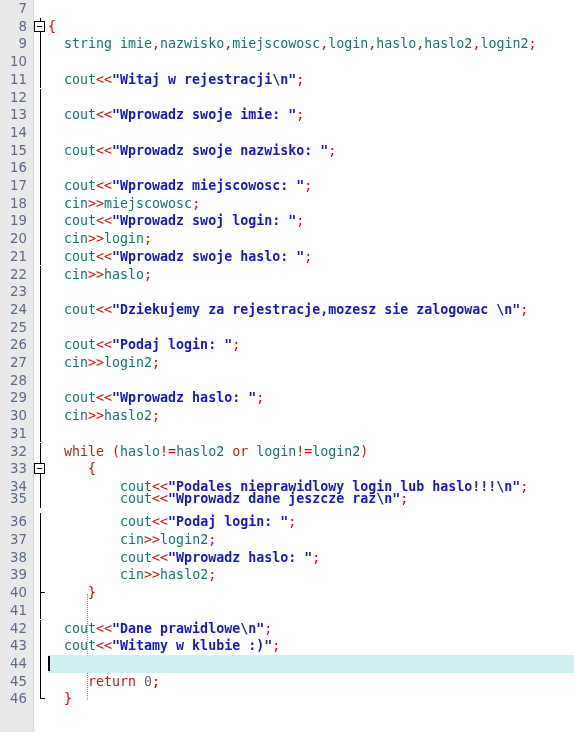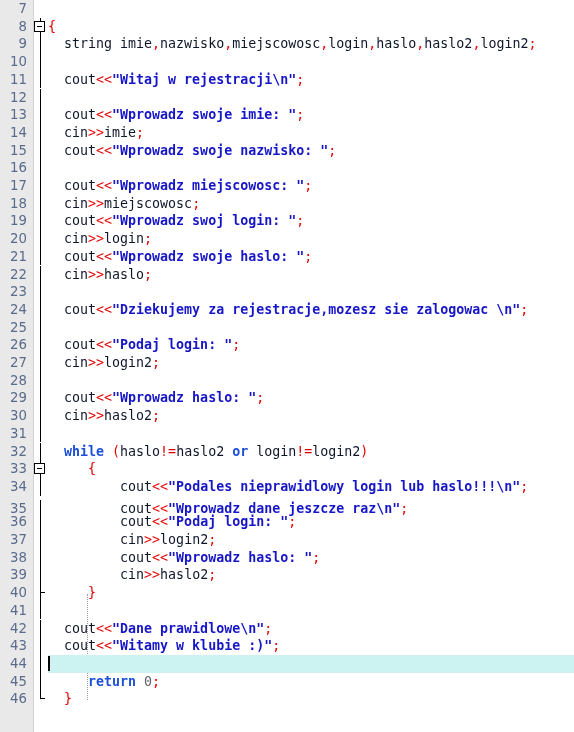--- a/index.html
+++ b/index.html
@@ -152,64 +152,64 @@
     position: absolute;
     left: 48px; top: 1px;
     width: 2px; height: 15px;
     background: #000000;
     z-index: 3;
   }
 
   
   .t-str  { color: #1616c8; font-weight: bold; }
   .t-op   { color: #e00000; }
-  .t-kw   { color: #1d4ed8; font-weight: bold; }
-  .t-id   { color: #0f172a; }
+  .t-kw   { color: #b91c1c; font-weight: normal; }
+  .t-id   { color: #0f766e; }
   .t-num  { color: #61616b; }
   .t-pl   { color: #000000; }
 </style>
 </head>
 <body>
 
 <div id="editor">
   <div class="gutter-bg"></div>
   <div class="gutter-edge"></div>
 
   <div class="indent-guide" style="top:594px;height:106px;"></div>
 
   <div class="rows" id="rows">
       <div class="row" style="top: 0px; position: absolute; width: 574px;"><span class="lineno">7</span><span class="code"></span></div>
       <div class="row" style="top: 17.7px; position: absolute; width: 574px;"><span class="lineno">8</span><div class="foldcell"><div class="fold-line"></div><div class="fold-box"></div></div><span class="code"><span class="t-op">{</span></span></div>
       <div class="row" style="top: 35.4px; position: absolute; width: 574px;"><span class="lineno">9</span><div class="foldcell"><div class="fold-line"></div></div><span class="code"><span class="t-pl">  </span><span class="t-id">string imie</span><span class="t-op">,</span><span class="t-id">nazwisko</span><span class="t-op">,</span><span class="t-id">miejscowosc</span><span class="t-op">,</span><span class="t-id">login</span><span class="t-op">,</span><span class="t-id">haslo</span><span class="t-op">,</span><span class="t-id">haslo2</span><span class="t-op">,</span><span class="t-id">login2</span><span class="t-op">;</span></span></div>
       <div class="row" style="top: 53.1px; position: absolute; width: 574px;"><span class="lineno">10</span><div class="foldcell"><div class="fold-line"></div></div><span class="code"></span></div>
       <div class="row" style="top: 70.8px; position: absolute; width: 574px;"><span class="lineno">11</span><div class="foldcell"><div class="fold-line"></div></div><span class="code"><span class="t-pl">  </span><span class="t-id">cout</span><span class="t-op">&lt;&lt;</span><span class="t-str">"Witaj w rejestracji\n"</span><span class="t-op">;</span></span></div>
       <div class="row" style="top: 88.5px; position: absolute; width: 574px;"><span class="lineno">12</span><div class="foldcell"><div class="fold-line"></div></div><span class="code"></span></div>
       <div class="row" style="top: 106.2px; position: absolute; width: 574px;"><span class="lineno">13</span><div class="foldcell"><div class="fold-line"></div></div><span class="code"><span class="t-pl">  </span><span class="t-id">cout</span><span class="t-op">&lt;&lt;</span><span class="t-str">"Wprowadz swoje imie: "</span><span class="t-op">;</span></span></div>
-      <div class="row" style="top: 123.9px; position: absolute; width: 522px;"><span class="lineno">14</span><div class="foldcell"><div class="fold-line"></div></div><span class="code"><span class="t-pl">  </span><span class="t-id">cin</span><span class="t-op">&gt;&gt;</span><span class="t-id">imie</span><span class="t-op">;</span></span></div>
+      <div class="row" style="top: 123.9px; position: absolute; width: 522px;"><span class="lineno">14</span><div class="foldcell"><div class="fold-line"></div></div></div>
       <div class="row" style="top: 141.6px; position: absolute; width: 574px;"><span class="lineno">15</span><div class="foldcell"><div class="fold-line"></div></div><span class="code"><span class="t-pl">  </span><span class="t-id">cout</span><span class="t-op">&lt;&lt;</span><span class="t-str">"Wprowadz swoje nazwisko: "</span><span class="t-op">;</span></span></div>
       <div class="row" style="top: 159.3px; position: absolute; width: 574px;"><span class="lineno">16</span><div class="foldcell"><div class="fold-line"></div></div></div>
       <div class="row" style="top: 177px; position: absolute; width: 574px;"><span class="lineno">17</span><div class="foldcell"><div class="fold-line"></div></div><span class="code"><span class="t-pl">  </span><span class="t-id">cout</span><span class="t-op">&lt;&lt;</span><span class="t-str">"Wprowadz miejscowosc: "</span><span class="t-op">;</span></span></div>
       <div class="row" style="top: 194.7px; position: absolute; width: 574px;"><span class="lineno">18</span><div class="foldcell"><div class="fold-line"></div></div><span class="code"><span class="t-pl">  </span><span class="t-id">cin</span><span class="t-op">&gt;&gt;</span><span class="t-id">miejscowosc</span><span class="t-op">;</span></span></div>
       <div class="row" style="top: 212.4px; position: absolute; width: 574px;"><span class="lineno">19</span><div class="foldcell"><div class="fold-line"></div></div><span class="code"><span class="t-pl">  </span><span class="t-id">cout</span><span class="t-op">&lt;&lt;</span><span class="t-str">"Wprowadz swoj login: "</span><span class="t-op">;</span></span></div>
       <div class="row" style="top: 230.1px; position: absolute; width: 574px;"><span class="lineno">20</span><div class="foldcell"><div class="fold-line"></div></div><span class="code"><span class="t-pl">  </span><span class="t-id">cin</span><span class="t-op">&gt;&gt;</span><span class="t-id">login</span><span class="t-op">;</span></span></div>
       <div class="row" style="top: 247.8px; position: absolute; width: 574px;"><span class="lineno">21</span><div class="foldcell"><div class="fold-line"></div></div><span class="code"><span class="t-pl">  </span><span class="t-id">cout</span><span class="t-op">&lt;&lt;</span><span class="t-str">"Wprowadz swoje haslo: "</span><span class="t-op">;</span></span></div>
       <div class="row" style="top: 265.5px; position: absolute; width: 574px;"><span class="lineno">22</span><div class="foldcell"><div class="fold-line"></div></div><span class="code"><span class="t-pl">  </span><span class="t-id">cin</span><span class="t-op">&gt;&gt;</span><span class="t-id">haslo</span><span class="t-op">;</span></span></div>
       <div class="row" style="top: 283.2px; position: absolute; width: 574px;"><span class="lineno">23</span><div class="foldcell"><div class="fold-line"></div></div><span class="code"></span></div>
       <div class="row" style="top: 300.9px; position: absolute; width: 574px;"><span class="lineno">24</span><div class="foldcell"><div class="fold-line"></div></div><span class="code"><span class="t-pl">  </span><span class="t-id">cout</span><span class="t-op">&lt;&lt;</span><span class="t-str">"Dziekujemy za rejestracje,mozesz sie zalogowac \n"</span><span class="t-op">;</span></span></div>
       <div class="row" style="top: 318.6px; position: absolute; width: 574px;"><span class="lineno">25</span><div class="foldcell"><div class="fold-line"></div></div><span class="code"></span></div>
       <div class="row" style="top: 336.3px; position: absolute; width: 574px;"><span class="lineno">26</span><div class="foldcell"><div class="fold-line"></div></div><span class="code"><span class="t-pl">  </span><span class="t-id">cout</span><span class="t-op">&lt;&lt;</span><span class="t-str">"Podaj login: "</span><span class="t-op">;</span></span></div>
       <div class="row" style="top: 354px; position: absolute; width: 574px;"><span class="lineno">27</span><div class="foldcell"><div class="fold-line"></div></div><span class="code"><span class="t-pl">  </span><span class="t-id">cin</span><span class="t-op">&gt;&gt;</span><span class="t-id">login2</span><span class="t-op">;</span></span></div>
       <div class="row" style="top: 371.7px; position: absolute; width: 574px;"><span class="lineno">28</span><div class="foldcell"><div class="fold-line"></div></div><span class="code"></span></div>
       <div class="row" style="top: 389.4px; position: absolute; width: 482px;"><span class="lineno">29</span><div class="foldcell"><div class="fold-line"></div></div><span class="code"><span class="t-pl">  </span><span class="t-id">cout</span><span class="t-op">&lt;&lt;</span><span class="t-str">"Wprowadz haslo: "</span><span class="t-op">;</span></span></div>
       <div class="row" style="top: 407.1px; position: absolute; width: 574px;"><span class="lineno">30</span><div class="foldcell"><div class="fold-line"></div></div><span class="code"><span class="t-pl">  </span><span class="t-id">cin</span><span class="t-op">&gt;&gt;</span><span class="t-id">haslo2</span><span class="t-op">;</span></span></div>
       <div class="row" style="top: 424.8px; position: absolute; width: 574px;"><span class="lineno">31</span><div class="foldcell"><div class="fold-line"></div></div><span class="code"></span></div>
       <div class="row" style="top: 442.5px; position: absolute; width: 574px;"><span class="lineno">32</span><div class="foldcell"><div class="fold-line"></div></div><span class="code"><span class="t-pl">  </span><span class="t-kw">while</span><span class="t-pl"> </span><span class="t-op">(</span><span class="t-id">haslo</span><span class="t-op">!=</span><span class="t-id">haslo2</span><span class="t-pl"> </span><span class="t-kw">or</span><span class="t-pl"> </span><span class="t-id">login</span><span class="t-op">!=</span><span class="t-id">login2</span><span class="t-op">)</span></span></div>
       <div class="row" style="top: 460.2px; position: absolute; width: 574px;"><span class="lineno">33</span><div class="foldcell"><div class="fold-line"></div><div class="fold-box"></div></div><span class="code"><span class="t-pl">     </span><span class="t-op">{</span></span></div>
       <div class="row" style="top: 477.9px; position: absolute; width: 574px;"><span class="lineno">34</span><div class="foldcell"><div class="fold-line"></div></div><span class="code"><span class="t-pl">         </span><span class="t-id">cout</span><span class="t-op">&lt;&lt;</span><span class="t-str">"Podales nieprawidlowy login lub haslo!!!\n"</span><span class="t-op">;</span></span></div>
-      <div class="row" style="top: 500px; position: absolute; width: 574px;"><span class="lineno">35</span><div class="foldcell"><div class="fold-line"></div></div><span class="code"><span class="t-pl">         </span><span class="t-id">cout</span><span class="t-op">&lt;&lt;</span><span class="t-str">"Wprowadz dane jeszcze raz\n"</span><span class="t-op">;</span></span></div>
+      <div class="row" style="top: 490px; position: absolute; width: 574px;"><span class="lineno">35</span><div class="foldcell"><div class="fold-line"></div></div><span class="code"><span class="t-pl">         </span><span class="t-id">cout</span><span class="t-op">&lt;&lt;</span><span class="t-str">"Wprowadz dane jeszcze raz\n"</span><span class="t-op">;</span></span></div>
       <div class="row" style="top: 513.3px; position: absolute; width: 574px;"><span class="lineno">36</span><div class="foldcell"><div class="fold-line"></div></div><span class="code"><span class="t-pl">         </span><span class="t-id">cout</span><span class="t-op">&lt;&lt;</span><span class="t-str">"Podaj login: "</span><span class="t-op">;</span></span></div>
       <div class="row" style="top: 531px; position: absolute; width: 574px;"><span class="lineno">37</span><div class="foldcell"><div class="fold-line"></div></div><span class="code"><span class="t-pl">         </span><span class="t-id">cin</span><span class="t-op">&gt;&gt;</span><span class="t-id">login2</span><span class="t-op">;</span></span></div>
       <div class="row" style="top: 548.7px; position: absolute; width: 574px;"><span class="lineno">38</span><div class="foldcell"><div class="fold-line"></div></div><span class="code"><span class="t-pl">         </span><span class="t-id">cout</span><span class="t-op">&lt;&lt;</span><span class="t-str">"Wprowadz haslo: "</span><span class="t-op">;</span></span></div>
       <div class="row" style="top: 566.4px; position: absolute; width: 574px;"><span class="lineno">39</span><div class="foldcell"><div class="fold-line"></div></div><span class="code"><span class="t-pl">         </span><span class="t-id">cin</span><span class="t-op">&gt;&gt;</span><span class="t-id">haslo2</span><span class="t-op">;</span></span></div>
       <div class="row" style="top: 584.1px; position: absolute; width: 574px;"><span class="lineno">40</span><div class="foldcell"><div class="fold-tick"></div></div><span class="code"><span class="t-pl">     </span><span class="t-op">}</span></span></div>
       <div class="row" style="top: 601.8px; position: absolute; width: 574px;"><span class="lineno">41</span><div class="foldcell"><div class="fold-line"></div></div></div>
       <div class="row" style="top: 619.5px; position: absolute; width: 522px;"><span class="lineno">42</span><div class="foldcell"><div class="fold-line"></div></div><span class="code"><span class="t-pl">  </span><span class="t-id">cout</span><span class="t-op">&lt;&lt;</span><span class="t-str">"Dane prawidlowe\n"</span><span class="t-op">;</span></span></div>
       <div class="row" style="top: 637.2px; position: absolute; width: 574px;"><span class="lineno">43</span><div class="foldcell"><div class="fold-line"></div></div><span class="code"><span class="t-pl">  </span><span class="t-id">cout</span><span class="t-op">&lt;&lt;</span><span class="t-str">"Witamy w klubie :)"</span><span class="t-op">;</span></span></div>
       <div class="row current" style="top: 654.9px; position: absolute; width: 574px;"><div class="code-hl"></div><span class="lineno">44</span><div class="foldcell"><div class="fold-line"></div></div><span class="code"></span><div class="caret"></div></div>
       <div class="row" style="top: 672.6px; position: absolute; width: 574px;"><span class="lineno">45</span><div class="foldcell"><div class="fold-line"></div></div><span class="code"><span class="t-pl">     </span><span class="t-kw">return</span><span class="t-pl"> </span><span class="t-num">0</span><span class="t-op">;</span></span></div>

